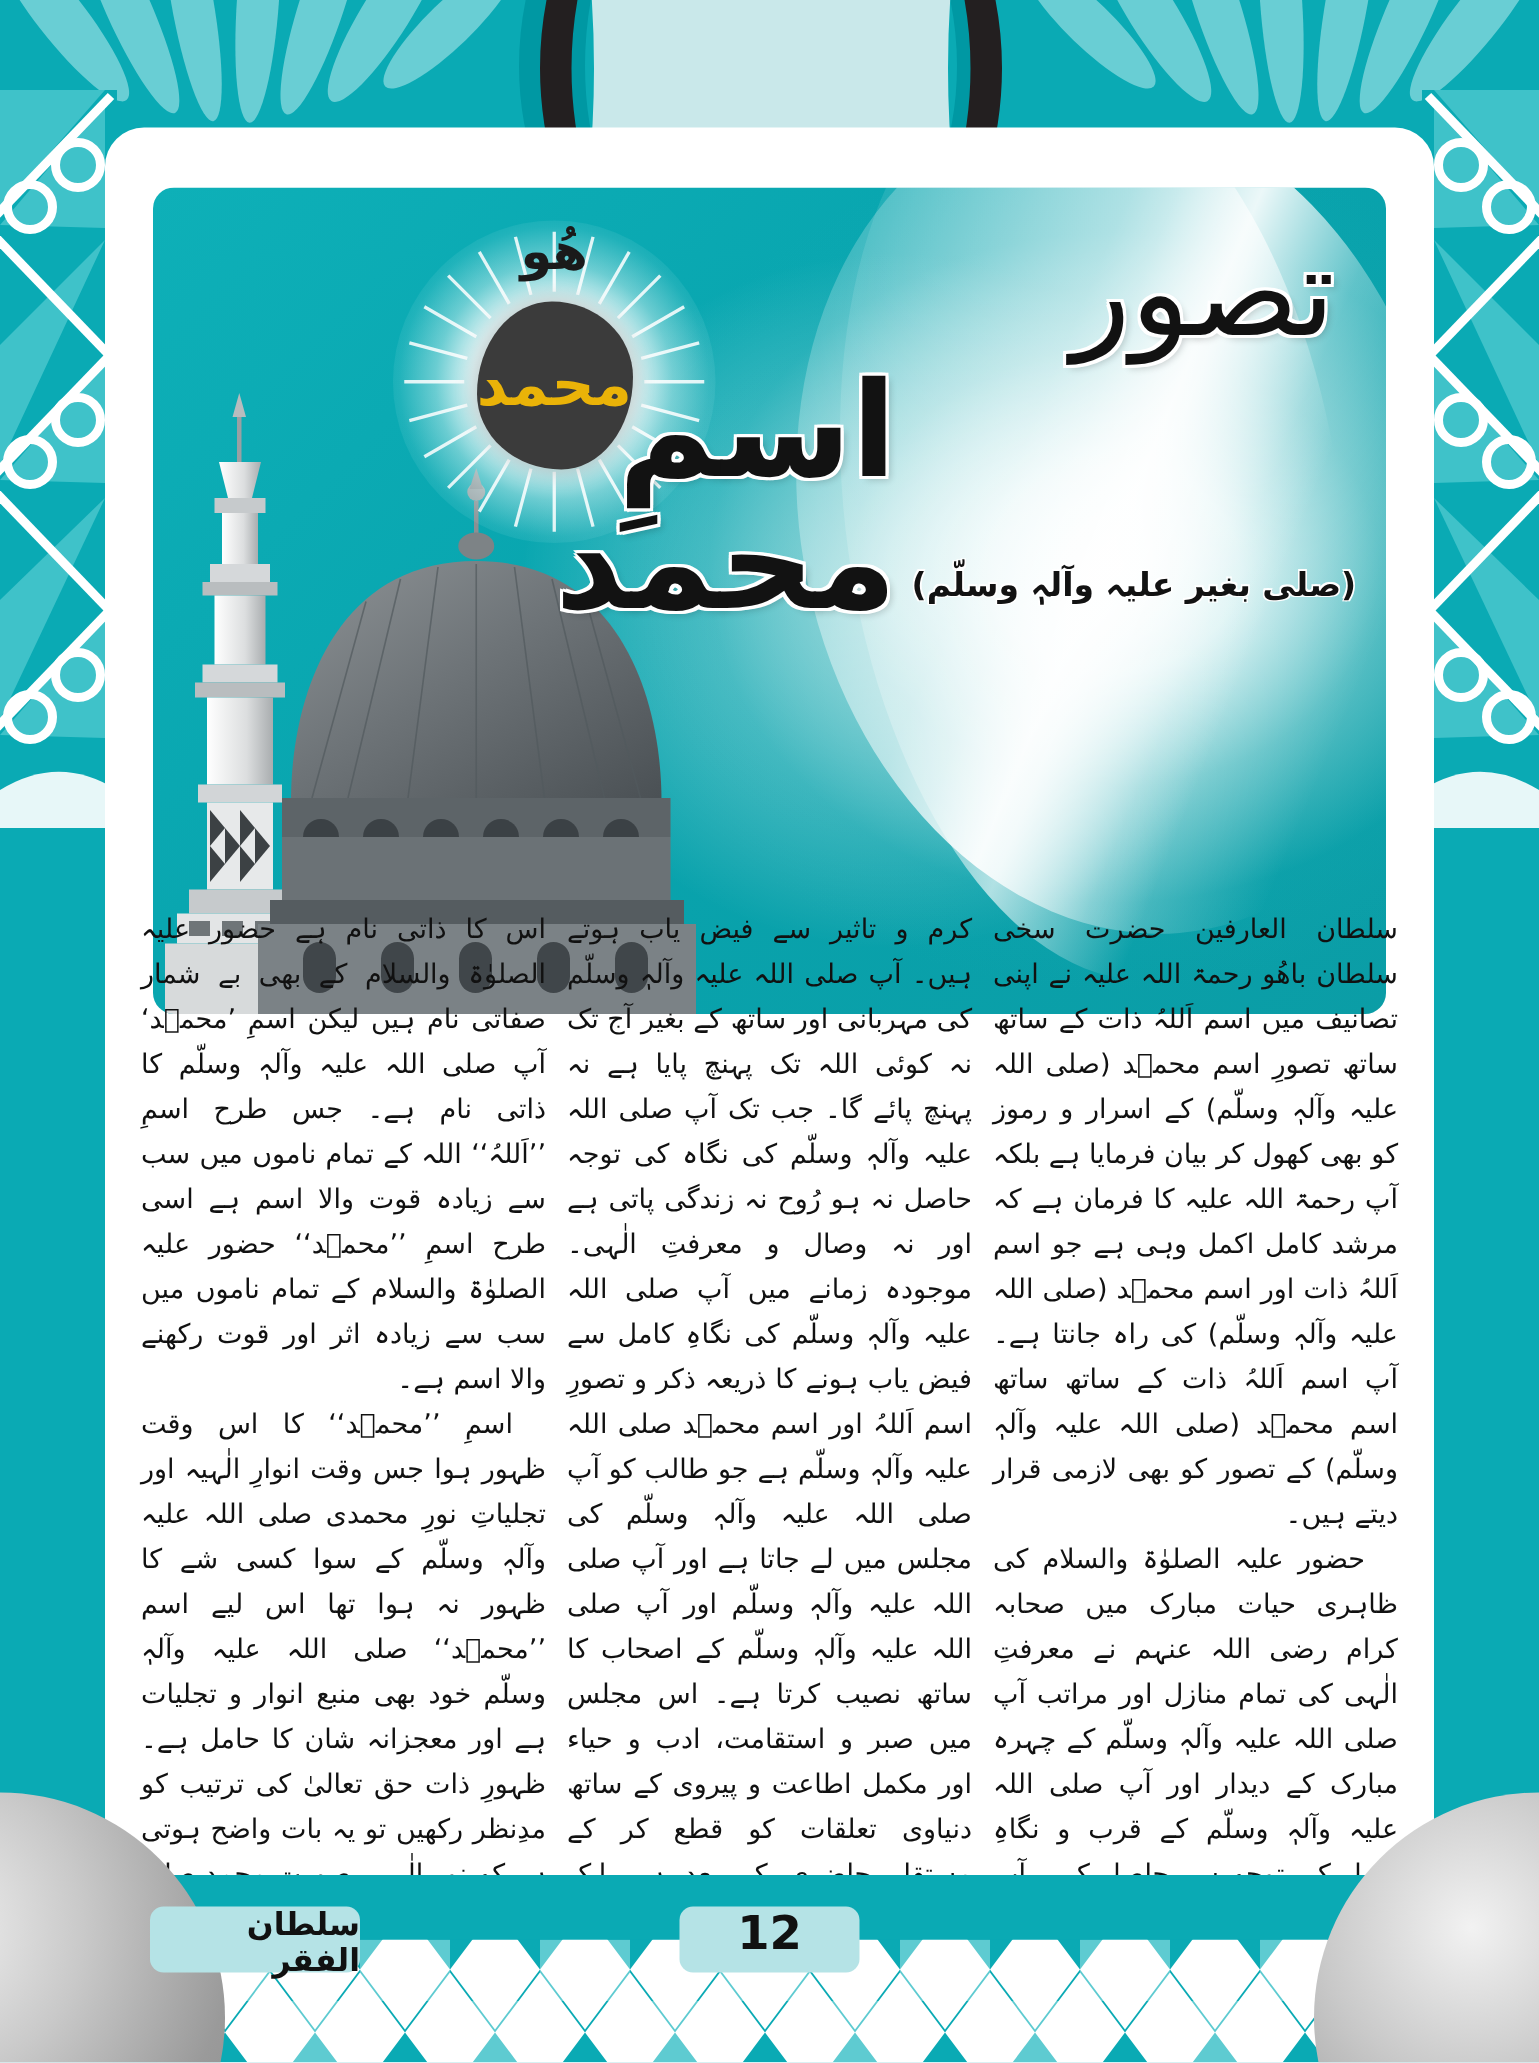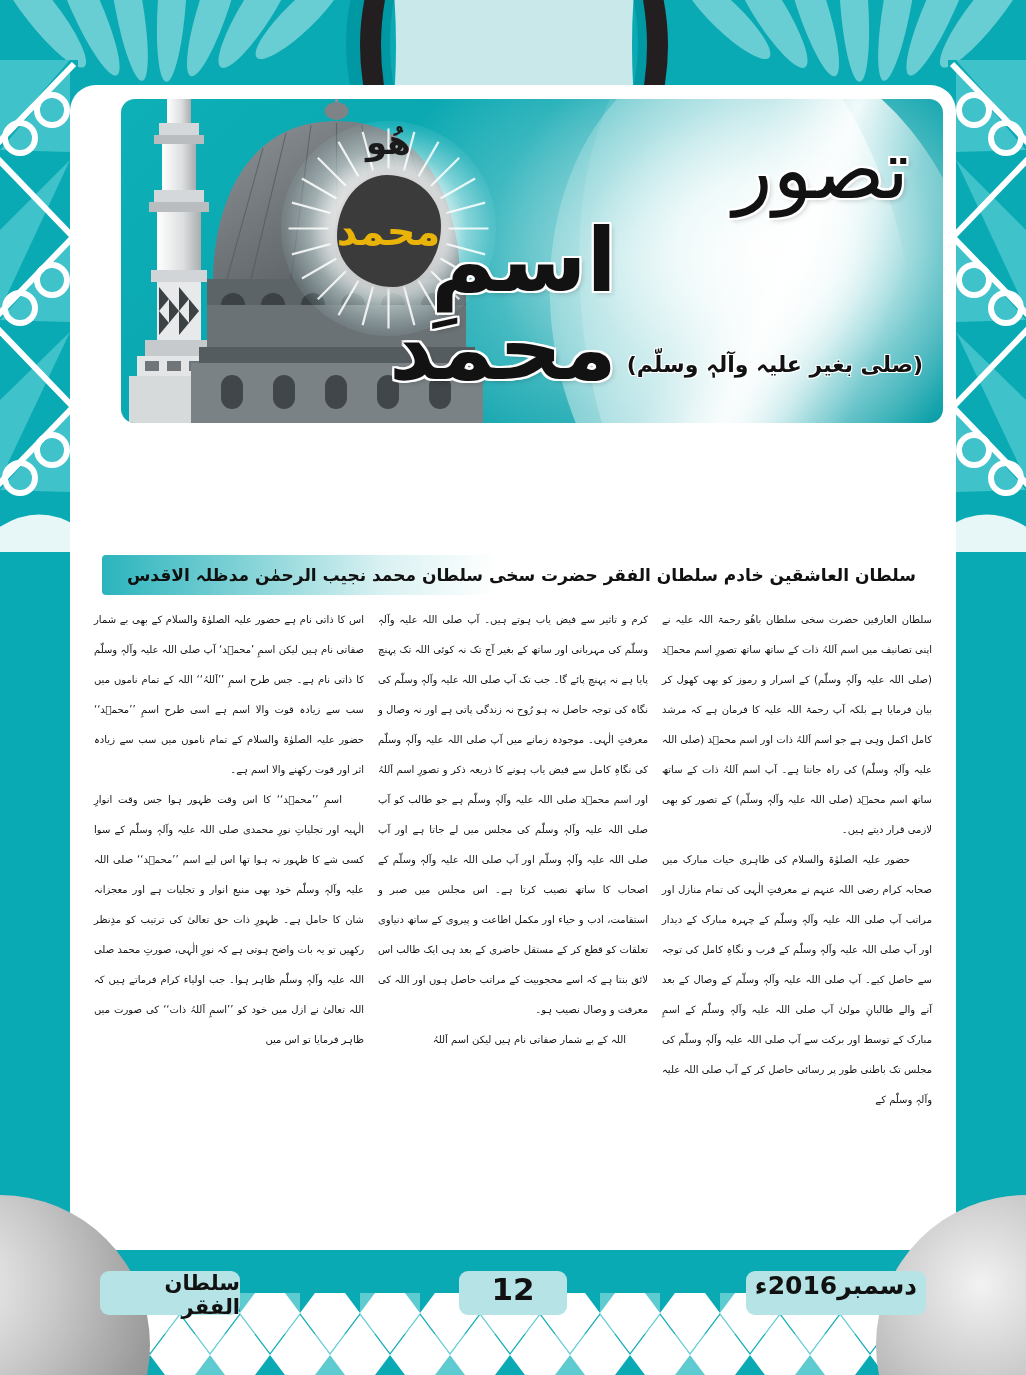--- a/index.html
+++ b/index.html
@@ -54,28 +54,27 @@
     position:absolute;
     left:70px;top:85px;width:886px;height:1165px;
     background:#ffffff;
     border-radius:26px;
     box-shadow:0 0 0 0 rgba(0,0,0,0);
     overflow:hidden;
   }
 
   
   .hero{
-    position:absolute;left:32px;top:14px;width:822px;height:324px;
+    position:absolute;left:32px;top:40px;width:822px;height:551px;
     border-radius:14px;
     overflow:hidden;
     background:
       radial-gradient(ellipse 520px 430px at 78% 46%, rgba(255,255,255,.97) 0%, rgba(236,250,250,.85) 16%, rgba(150,216,218,.55) 34%, rgba(32,176,184,.12) 52%, rgba(10,170,180,0) 66%),
       radial-gradient(ellipse 430px 400px at 60% 50%, rgba(255,255,255,.55) 0%, rgba(255,255,255,0) 58%),
       linear-gradient(135deg,#0eb0b8 0%, #08a4ae 45%, #0b9da6 100%);
-    margin-left: 19px;
   }
   .hero-sheen{
     position:absolute;right:-40px;top:-60px;width:430px;height:560px;
     border-radius:50%;
     background:linear-gradient(125deg, rgba(255,255,255,.00) 0%, rgba(255,255,255,.55) 38%, rgba(255,255,255,.92) 50%, rgba(255,255,255,.35) 62%, rgba(255,255,255,0) 78%);
     transform:rotate(-12deg);
     pointer-events:none;
   }
   .hero-sheen2{
     position:absolute;right:30px;top:-90px;width:330px;height:620px;border-radius:50%;
@@ -158,41 +157,41 @@
   }
 
   
   .columns{
     position:absolute;left:24px;top:520px;width:838px;height:620px;
     display:flex;flex-direction:row;gap:14px;direction:rtl;
   }
   .col{
     flex:1 1 0;
     direction:rtl;text-align:justify;
-    font-size:10px;line-height:30px;
+    font-size:18px;line-height:30px;
     color:#111;
     font-family:"DejaVu Sans","Liberation Sans",sans-serif;
   }
   .col p{margin:0 0 0 0;text-align:justify;text-justify:inter-word;}
   .col p.indent{text-indent:22px;}
   .col p + p{margin-top:0;}
 
   
   .footer{
     position:absolute;left:0;bottom:0;width:1026px;height:120px;
   }
   .foot-pill{
     position:absolute;top:16px;height:44px;
     background:#b5e3e6;
     border-radius:9px;
     display:flex;align-items:flex-start;justify-content:center;
     color:#111;font-weight:700;
   }
   .foot-date{right:100px;width:180px;font-size:25px;}
-  .foot-page{left:50%;transform:translateX(-50%);width:108px;font-size:31px;}
+  .foot-page{left:50%;transform:translateX(-50%);width:120px;font-size:31px;}
   .foot-logo{left:100px;width:140px;font-size:21px;letter-spacing:-1px;}
 </style>
 </head>
 <body>
 
 <div class="page">
 
   <div class="frame-bg"></div>
 
   <div class="top-band">
@@ -416,23 +415,20 @@
 
       <div class="title-wrap">
         <div class="title-main">تصور</div>
         <div class="title-sub-row">
           <span class="title-salat">(صلی بغیر علیہ وآلہٖ وسلّم)</span>
           <span class="title-sub">اسمِ محمد</span>
         </div>
       </div>
     </div>
 
-    <div class="byline">
-      <span class="byline-text">سلطان العاشقین خادم سلطان الفقر حضرت سخی سلطان محمد نجیب الرحمٰن مدظلہ الاقدس</span>
-    </div>
 
     <div class="columns">
       <div class="col">
         <p>سلطان العارفین حضرت سخی سلطان باھُو رحمۃ اللہ علیہ نے اپنی تصانیف میں اسم اَللہُ ذات کے ساتھ ساتھ تصورِ اسم محمؐد (صلی اللہ علیہ وآلہٖ وسلّم) کے اسرار و رموز کو بھی کھول کر بیان فرمایا ہے بلکہ آپ رحمۃ اللہ علیہ کا فرمان ہے کہ مرشد کامل اکمل وہی ہے جو اسم اَللہُ ذات اور اسم محمؐد (صلی اللہ علیہ وآلہٖ وسلّم) کی راہ جانتا ہے۔ آپ اسم اَللہُ ذات کے ساتھ ساتھ اسم محمؐد (صلی اللہ علیہ وآلہٖ وسلّم) کے تصور کو بھی لازمی قرار دیتے ہیں۔</p>
         <p class="indent">حضور علیہ الصلوٰۃ والسلام کی ظاہری حیات مبارک میں صحابہ کرام رضی اللہ عنہم نے معرفتِ الٰہی کی تمام منازل اور مراتب آپ صلی اللہ علیہ وآلہٖ وسلّم کے چہرہ مبارک کے دیدار اور آپ صلی اللہ علیہ وآلہٖ وسلّم کے قرب و نگاہِ کامل کی توجہ سے حاصل کیے۔ آپ صلی اللہ علیہ وآلہٖ وسلّم کے وصال کے بعد آنے والے طالبانِ مولیٰ آپ صلی اللہ علیہ وآلہٖ وسلّم کے اسمِ مبارک کے توسط اور برکت سے آپ صلی اللہ علیہ وآلہٖ وسلّم کی مجلس تک باطنی طور پر رسائی حاصل کر کے آپ صلی اللہ علیہ وآلہٖ وسلّم کے</p>
       </div>
       <div class="col">
         <p>کرم و تاثیر سے فیض یاب ہوتے ہیں۔ آپ صلی اللہ علیہ وآلہٖ وسلّم کی مہربانی اور ساتھ کے بغیر آج تک نہ کوئی اللہ تک پہنچ پایا ہے نہ پہنچ پائے گا۔ جب تک آپ صلی اللہ علیہ وآلہٖ وسلّم کی نگاہ کی توجہ حاصل نہ ہو رُوح نہ زندگی پاتی ہے اور نہ وصال و معرفتِ الٰہی۔ موجودہ زمانے میں آپ صلی اللہ علیہ وآلہٖ وسلّم کی نگاہِ کامل سے فیض یاب ہونے کا ذریعہ ذکر و تصورِ اسم اَللہُ اور اسم محمؐد صلی اللہ علیہ وآلہٖ وسلّم ہے جو طالب کو آپ صلی اللہ علیہ وآلہٖ وسلّم کی مجلس میں لے جاتا ہے اور آپ صلی اللہ علیہ وآلہٖ وسلّم اور آپ صلی اللہ علیہ وآلہٖ وسلّم کے اصحاب کا ساتھ نصیب کرتا ہے۔ اس مجلس میں صبر و استقامت، ادب و حیاء اور مکمل اطاعت و پیروی کے ساتھ دنیاوی تعلقات کو قطع کر کے مستقل حاضری کے بعد ہی ایک طالب اس لائق بنتا ہے کہ اسے محجوبیت کے مراتب حاصل ہوں اور اللہ کی معرفت و وصال نصیب ہو۔</p>
         <p class="indent">اللہ کے بے شمار صفاتی نام ہیں لیکن اسم اَللہُ</p>
       </div>
@@ -505,20 +501,19 @@
             <polygon points="960,22 990,62 960,102 930,62"></polygon>
               <polygon points="1020,22 1050,62 1020,102 990,62"></polygon>
           </g>
         </g>
       </svg>
     </div>
 
     <div class="grey-blob left"></div>
     <div class="grey-blob right"></div>
 
-    <div class="foot-pill foot-date">دسمبر2016ء</div>
     <div class="foot-pill foot-page">12</div>
     <div class="foot-pill foot-logo">
       <span>سلطان الفقر</span>
     </div>
   </div>
 
 </div>
 
 </body></html>

